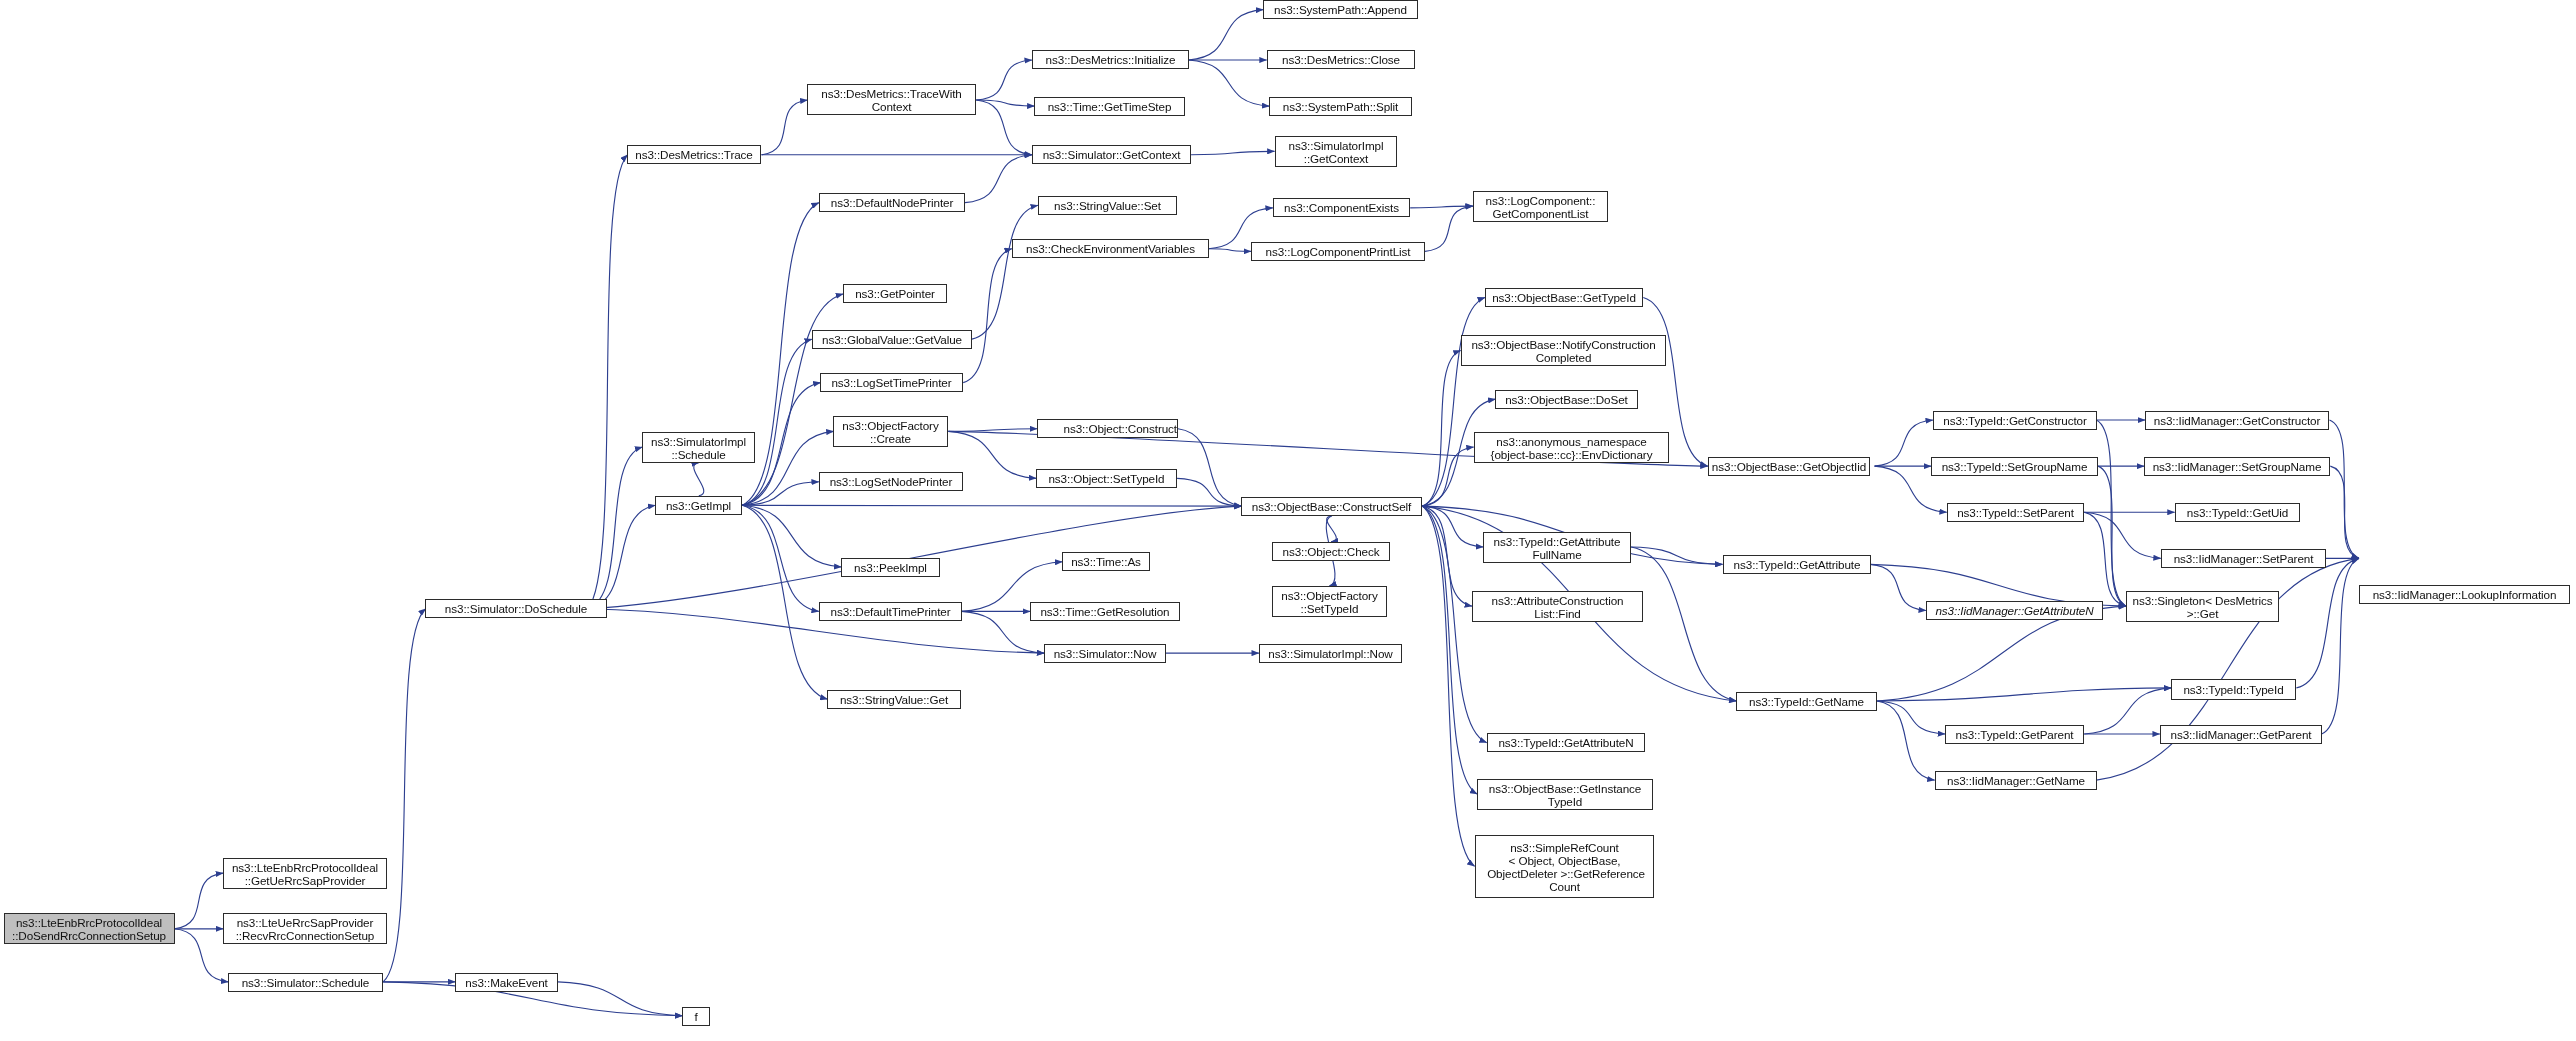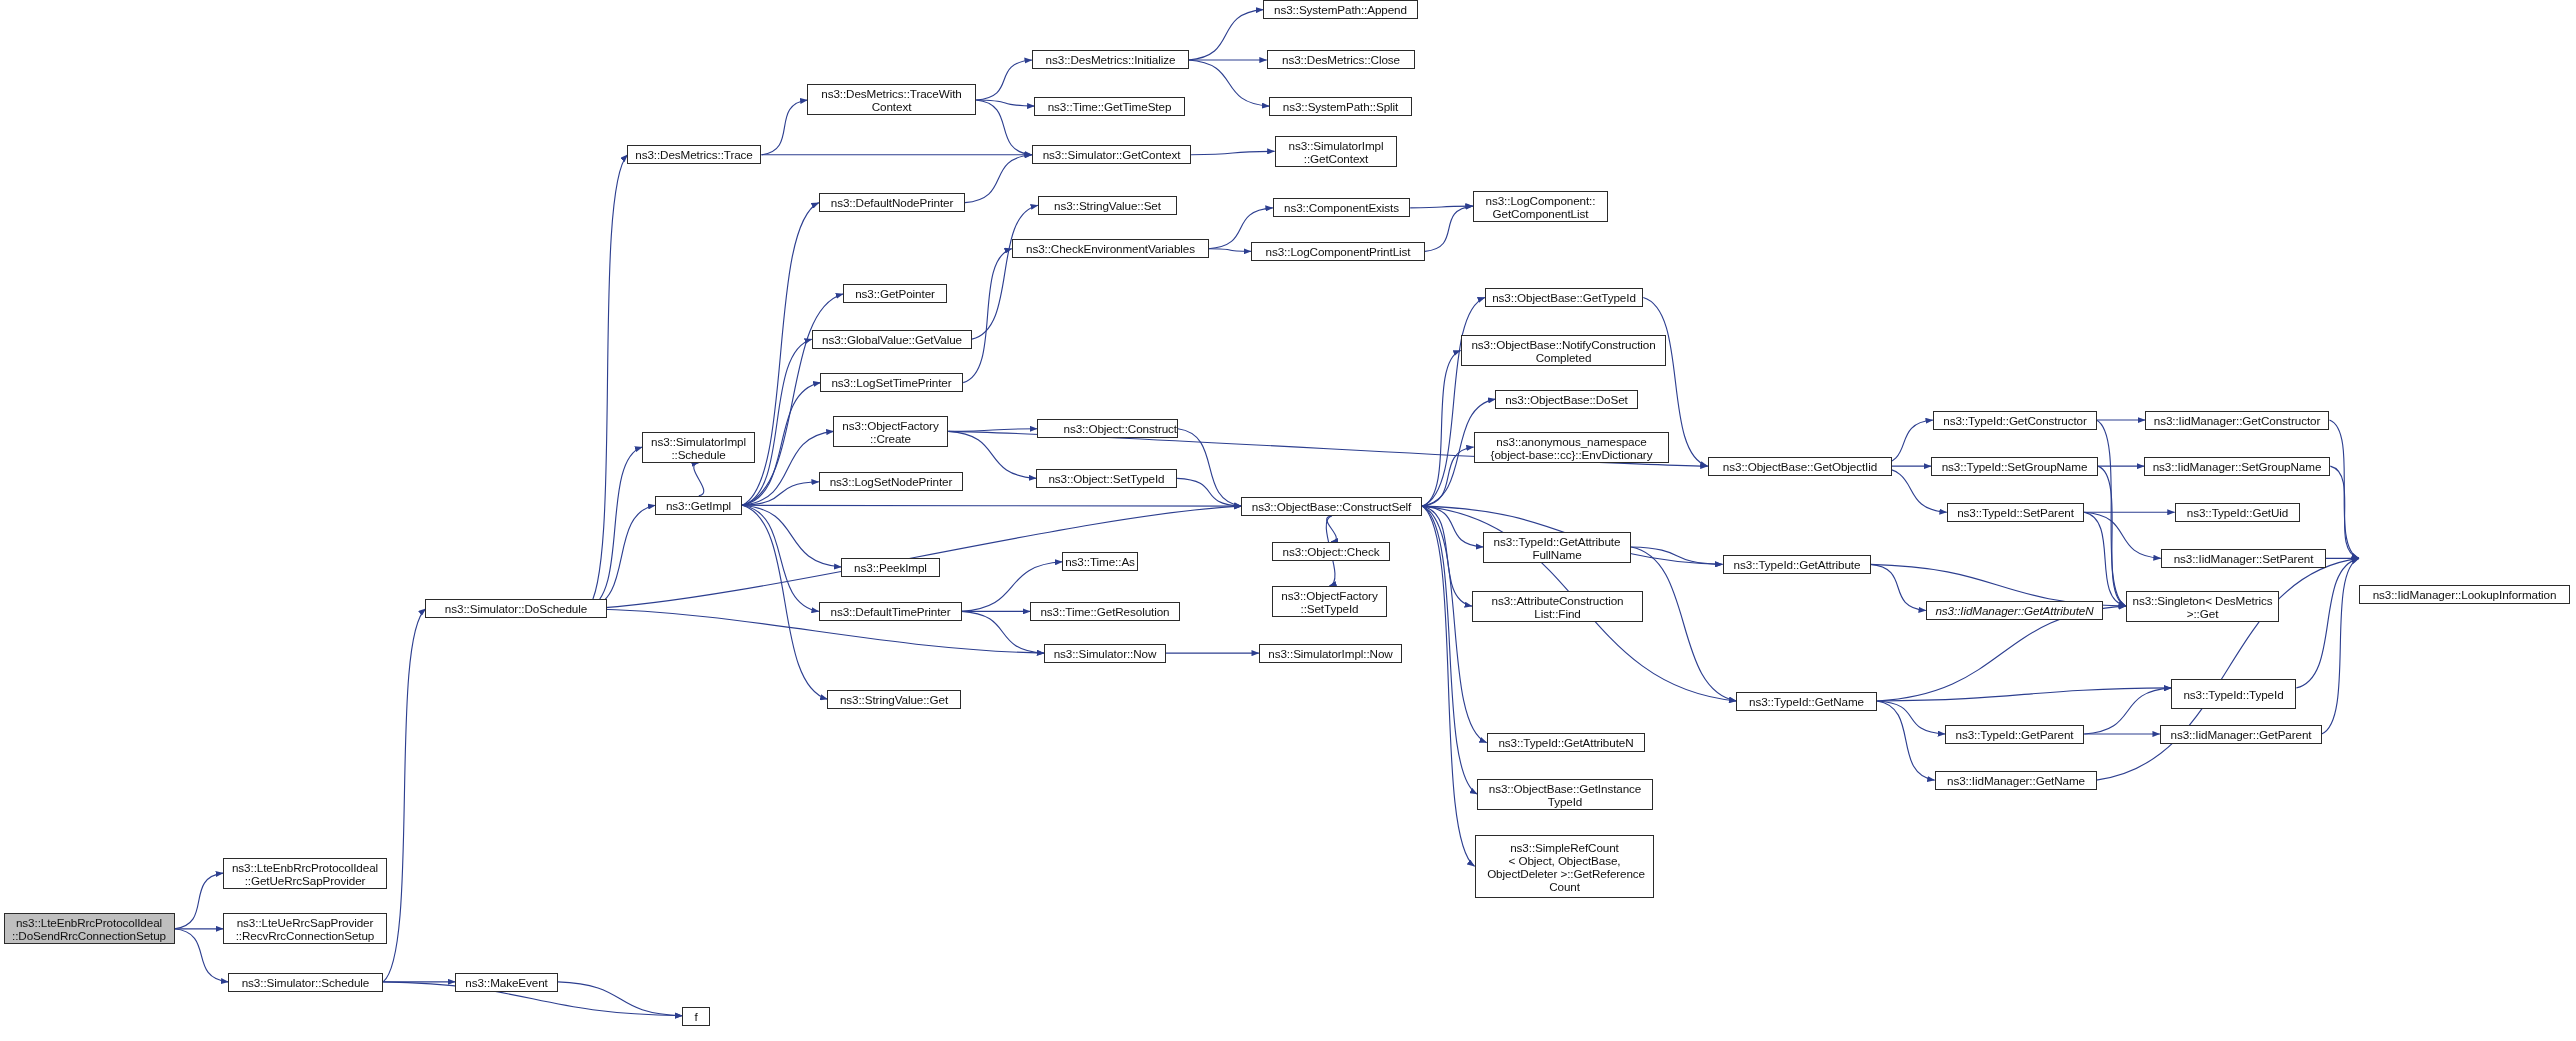--- a/index.html
+++ b/index.html
@@ -177,21 +177,21 @@
       <div class="node" style="left: 812px; top: 330px; width: 160px; height: 19px;"><span class="lbl">ns3::GlobalValue::GetValue</span></div>
       <div class="node" style="left: 820px; top: 373px; width: 143px; height: 19px;"><span class="lbl">ns3::LogSetTimePrinter</span></div>
       <div class="node" style="left: 833px; top: 416px; width: 115px; height: 31px;"><span class="lbl">ns3::ObjectFactory
 ::Create</span></div>
       <div class="node" style="left: 819px; top: 472px; width: 144px; height: 19px;"><span class="lbl">ns3::LogSetNodePrinter</span></div>
       <div class="node" style="left: 841px; top: 558px; width: 99px; height: 19px;"><span class="lbl">ns3::PeekImpl</span></div>
       <div class="node" style="left: 819px; top: 602px; width: 143px; height: 19px;"><span class="lbl">ns3::DefaultTimePrinter</span></div>
       <div class="node" style="left: 827px; top: 690px; width: 134px; height: 19px;"><span class="lbl">ns3::StringValue::Get</span></div>
       <div class="node" style="left: 1037px; top: 419px; width: 141px; height: 19px; text-align: right;"><span class="lbl">ns3::Object::Construct</span></div>
       <div class="node" style="left: 1036px; top: 469px; width: 141px; height: 19px;"><span class="lbl">ns3::Object::SetTypeId</span></div>
-      <div class="node" style="left: 1062px; top: 552px; width: 76px; height: 19px;"><span class="lbl">ns3::Time::As</span></div>
+      <div class="node" style="left: 1062px; top: 552px; width: 88px; height: 19px;"><span class="lbl">ns3::Time::As</span></div>
       <div class="node" style="left: 1030px; top: 602px; width: 150px; height: 19px;"><span class="lbl">ns3::Time::GetResolution</span></div>
       <div class="node" style="left: 1044px; top: 644px; width: 122px; height: 19px;"><span class="lbl">ns3::Simulator::Now</span></div>
       <div class="node" style="left: 1241px; top: 497px; width: 181px; height: 19px;"><span class="lbl">ns3::ObjectBase::ConstructSelf</span></div>
       <div class="node" style="left: 1272px; top: 542px; width: 118px; height: 19px;"><span class="lbl">ns3::Object::Check</span></div>
       <div class="node" style="left: 1272px; top: 586px; width: 115px; height: 31px;"><span class="lbl">ns3::ObjectFactory
 ::SetTypeId</span></div>
       <div class="node" style="left: 1259px; top: 644px; width: 143px; height: 19px;"><span class="lbl">ns3::SimulatorImpl::Now</span></div>
       <div class="node" style="left: 1485px; top: 288px; width: 158px; height: 19px;"><span class="lbl">ns3::ObjectBase::GetTypeId</span></div>
       <div class="node" style="left: 1461px; top: 335px; width: 205px; height: 31px;"><span class="lbl">ns3::ObjectBase::NotifyConstruction
 Completed</span></div>
@@ -202,33 +202,33 @@
 FullName</span></div>
       <div class="node" style="left: 1472px; top: 591px; width: 171px; height: 31px;"><span class="lbl">ns3::AttributeConstruction
 List::Find</span></div>
       <div class="node" style="left: 1487px; top: 733px; width: 158px; height: 19px;"><span class="lbl">ns3::TypeId::GetAttributeN</span></div>
       <div class="node" style="left: 1477px; top: 779px; width: 176px; height: 31px;"><span class="lbl">ns3::ObjectBase::GetInstance
 TypeId</span></div>
       <div class="node" style="left: 1475px; top: 835px; width: 179px; height: 63px;"><span class="lbl">ns3::SimpleRefCount
 &lt; Object, ObjectBase,
  ObjectDeleter &gt;::GetReference
 Count</span></div>
-      <div class="node" style="left: 1708px; top: 457px; width: 184px; height: 19px;"><span class="lbl">ns3::ObjectBase::GetObjectIid</span></div>
+      <div class="node" style="left: 1708px; top: 457px; width: 162px; height: 19px;"><span class="lbl">ns3::ObjectBase::GetObjectIid</span></div>
       <div class="node" style="left: 1723px; top: 555px; width: 148px; height: 19px;"><span class="lbl">ns3::TypeId::GetAttribute</span></div>
       <div class="node" style="left: 1736px; top: 692px; width: 141px; height: 19px;"><span class="lbl">ns3::TypeId::GetName</span></div>
       <div class="node" style="left: 1933px; top: 411px; width: 164px; height: 19px;"><span class="lbl">ns3::TypeId::GetConstructor</span></div>
       <div class="node" style="left: 1931px; top: 457px; width: 167px; height: 19px;"><span class="lbl">ns3::TypeId::SetGroupName</span></div>
       <div class="node" style="left: 1947px; top: 503px; width: 137px; height: 19px;"><span class="lbl">ns3::TypeId::SetParent</span></div>
       <div class="node" style="left: 1926px; top: 601px; width: 177px; height: 19px; font-style: italic;"><span class="lbl">ns3::IidManager::GetAttributeN</span></div>
       <div class="node" style="left: 1945px; top: 725px; width: 139px; height: 19px;"><span class="lbl">ns3::TypeId::GetParent</span></div>
       <div class="node" style="left: 1935px; top: 771px; width: 162px; height: 19px;"><span class="lbl">ns3::IidManager::GetName</span></div>
       <div class="node" style="left: 2126px; top: 591px; width: 153px; height: 31px;"><span class="lbl">ns3::Singleton&lt; DesMetrics
 &gt;::Get</span></div>
       <div class="node" style="left: 2145px; top: 411px; width: 184px; height: 19px;"><span class="lbl">ns3::IidManager::GetConstructor</span></div>
       <div class="node" style="left: 2144px; top: 457px; width: 186px; height: 19px;"><span class="lbl">ns3::IidManager::SetGroupName</span></div>
       <div class="node" style="left: 2175px; top: 503px; width: 125px; height: 19px;"><span class="lbl">ns3::TypeId::GetUid</span></div>
       <div class="node" style="left: 2161px; top: 549px; width: 165px; height: 19px;"><span class="lbl">ns3::IidManager::SetParent</span></div>
-      <div class="node" style="left: 2171px; top: 679px; width: 125px; height: 30px;"><span class="lbl">ns3::TypeId::TypeId</span></div>
+      <div class="node" style="left: 2171px; top: 679px; width: 125px; height: 21px;"><span class="lbl">ns3::TypeId::TypeId</span></div>
       <div class="node" style="left: 2160px; top: 725px; width: 162px; height: 19px;"><span class="lbl">ns3::IidManager::GetParent</span></div>
       <div class="node" style="left: 2359px; top: 549px; width: 211px; height: 19px; margin-top: 36px;"><span class="lbl">ns3::IidManager::LookupInformation</span></div>
     </div>
 </div>
 
 
 </body></html>

